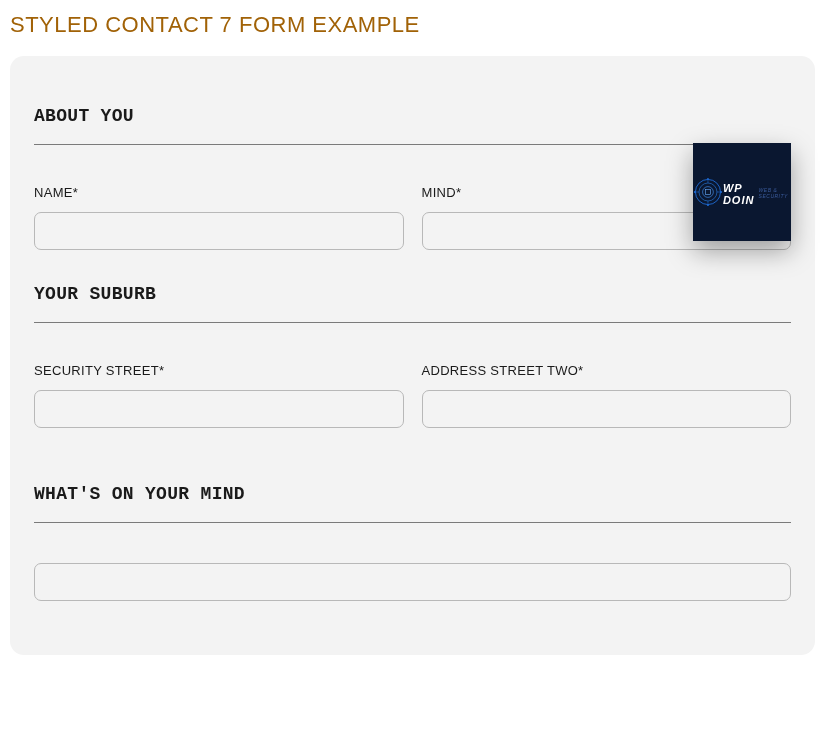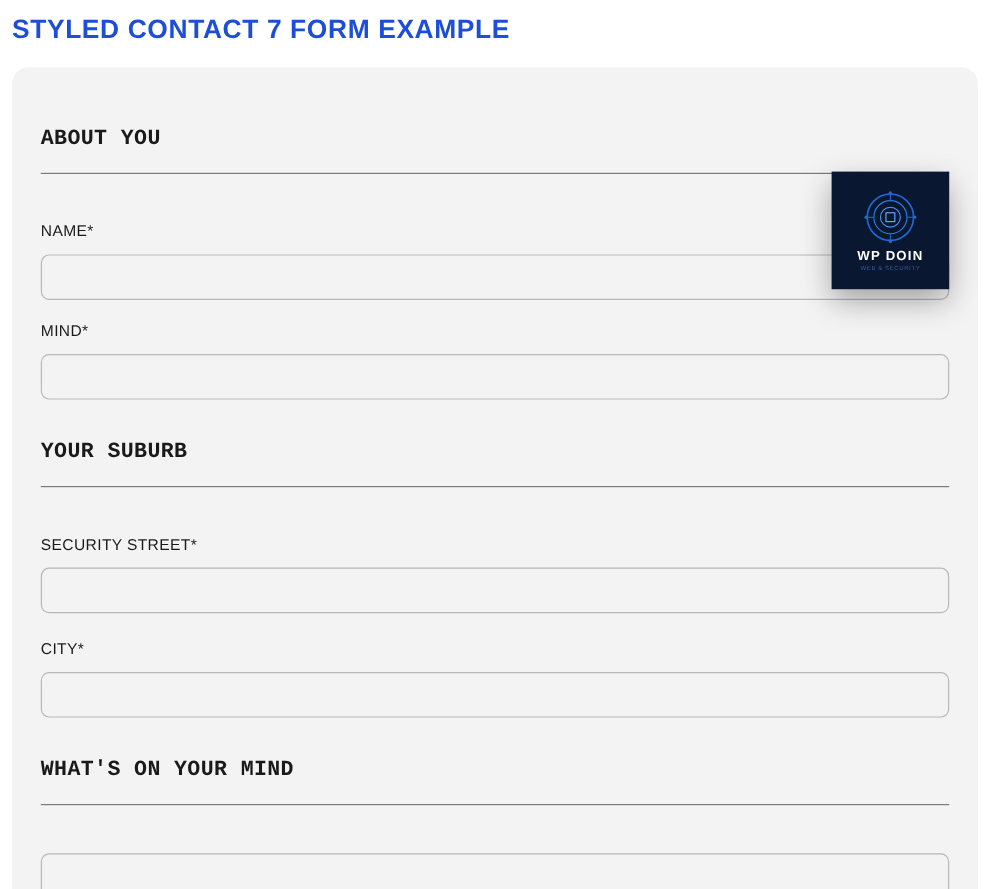--- a/index.html
+++ b/index.html
@@ -6,24 +6,24 @@
   body {
     font-family: Arial, Helvetica, sans-serif;
     background: #ffffff;
     width: 825px;
     height: 741px;
     overflow: hidden;
     position: relative;
   }
   .page-title {
     font-size: 22px;
-    font-weight: bold;
+    font-weight: normal;
     letter-spacing: 0.5px;
     padding: 12px 10px 10px 10px;
-    color: #1d4ed8;
+    color: #a16207;
   }
   .form-card {
     background: #f3f3f3;
     margin: 8px 10px 0 10px;
     border-radius: 14px;
     padding: 50px 24px 20px 24px;
     position: relative;
   }
   .section-title {
     font-size: 18px;
@@ -35,21 +35,20 @@
   }
   .section-divider {
     border: none;
     border-top: 1px solid #7a7a7a;
     margin-bottom: 40px;
   }
   .row {
     display: flex;
     gap: 18px;
     margin-bottom: 22px;
-    flex-direction: column;
   }
   .field {
     flex: 1;
     display: flex;
     flex-direction: column;
   }
   .field-label {
     font-size: 13px;
     color: #1a1a1a;
     letter-spacing: 0.3px;
@@ -66,23 +65,24 @@
   .section-block { margin-bottom: 34px; }
   .badge {
     position: absolute;
     top: 143px;
     right: 34px;
     width: 98px;
     height: 98px;
     background: #0a1730;
     box-shadow: 0 10px 24px rgba(0,0,0,0.35);
     display: flex;
-    flex-direction: column;
+    flex-direction: row;
     align-items: center;
     justify-content: center;
+    font-style: italic;
   }
   .badge-icon {
     width: 46px;
     height: 46px;
   }
   .badge-text {
     color: #ffffff;
     font-size: 11px;
     font-weight: bold;
     letter-spacing: 1px;
@@ -118,26 +118,26 @@
   </div>
 
   <div class="section-block">
     <div class="section-title">YOUR SUBURB</div>
     <hr class="section-divider">
     <div class="row">
       <div class="field">
         <label class="field-label">SECURITY STREET*</label>
         <input class="field-input" type="text" value="" style="">
       </div>
+      <div class="field">
+        <label class="field-label">ADDRESS STREET TWO*</label>
+        <input class="field-input" type="text" value="" style="">
+      </div>
     </div>
     <div class="row">
-      <div class="field">
-        <label class="field-label">CITY*</label>
-        <input class="field-input" type="text" value="" style="">
-      </div>
     </div>
   </div>
 
   <div class="section-block">
     <div class="section-title">WHAT'S ON YOUR MIND</div>
     <hr class="section-divider">
     <div class="row">
       <div class="field">
         <input class="field-input" type="text" value="" style="">
       </div>

